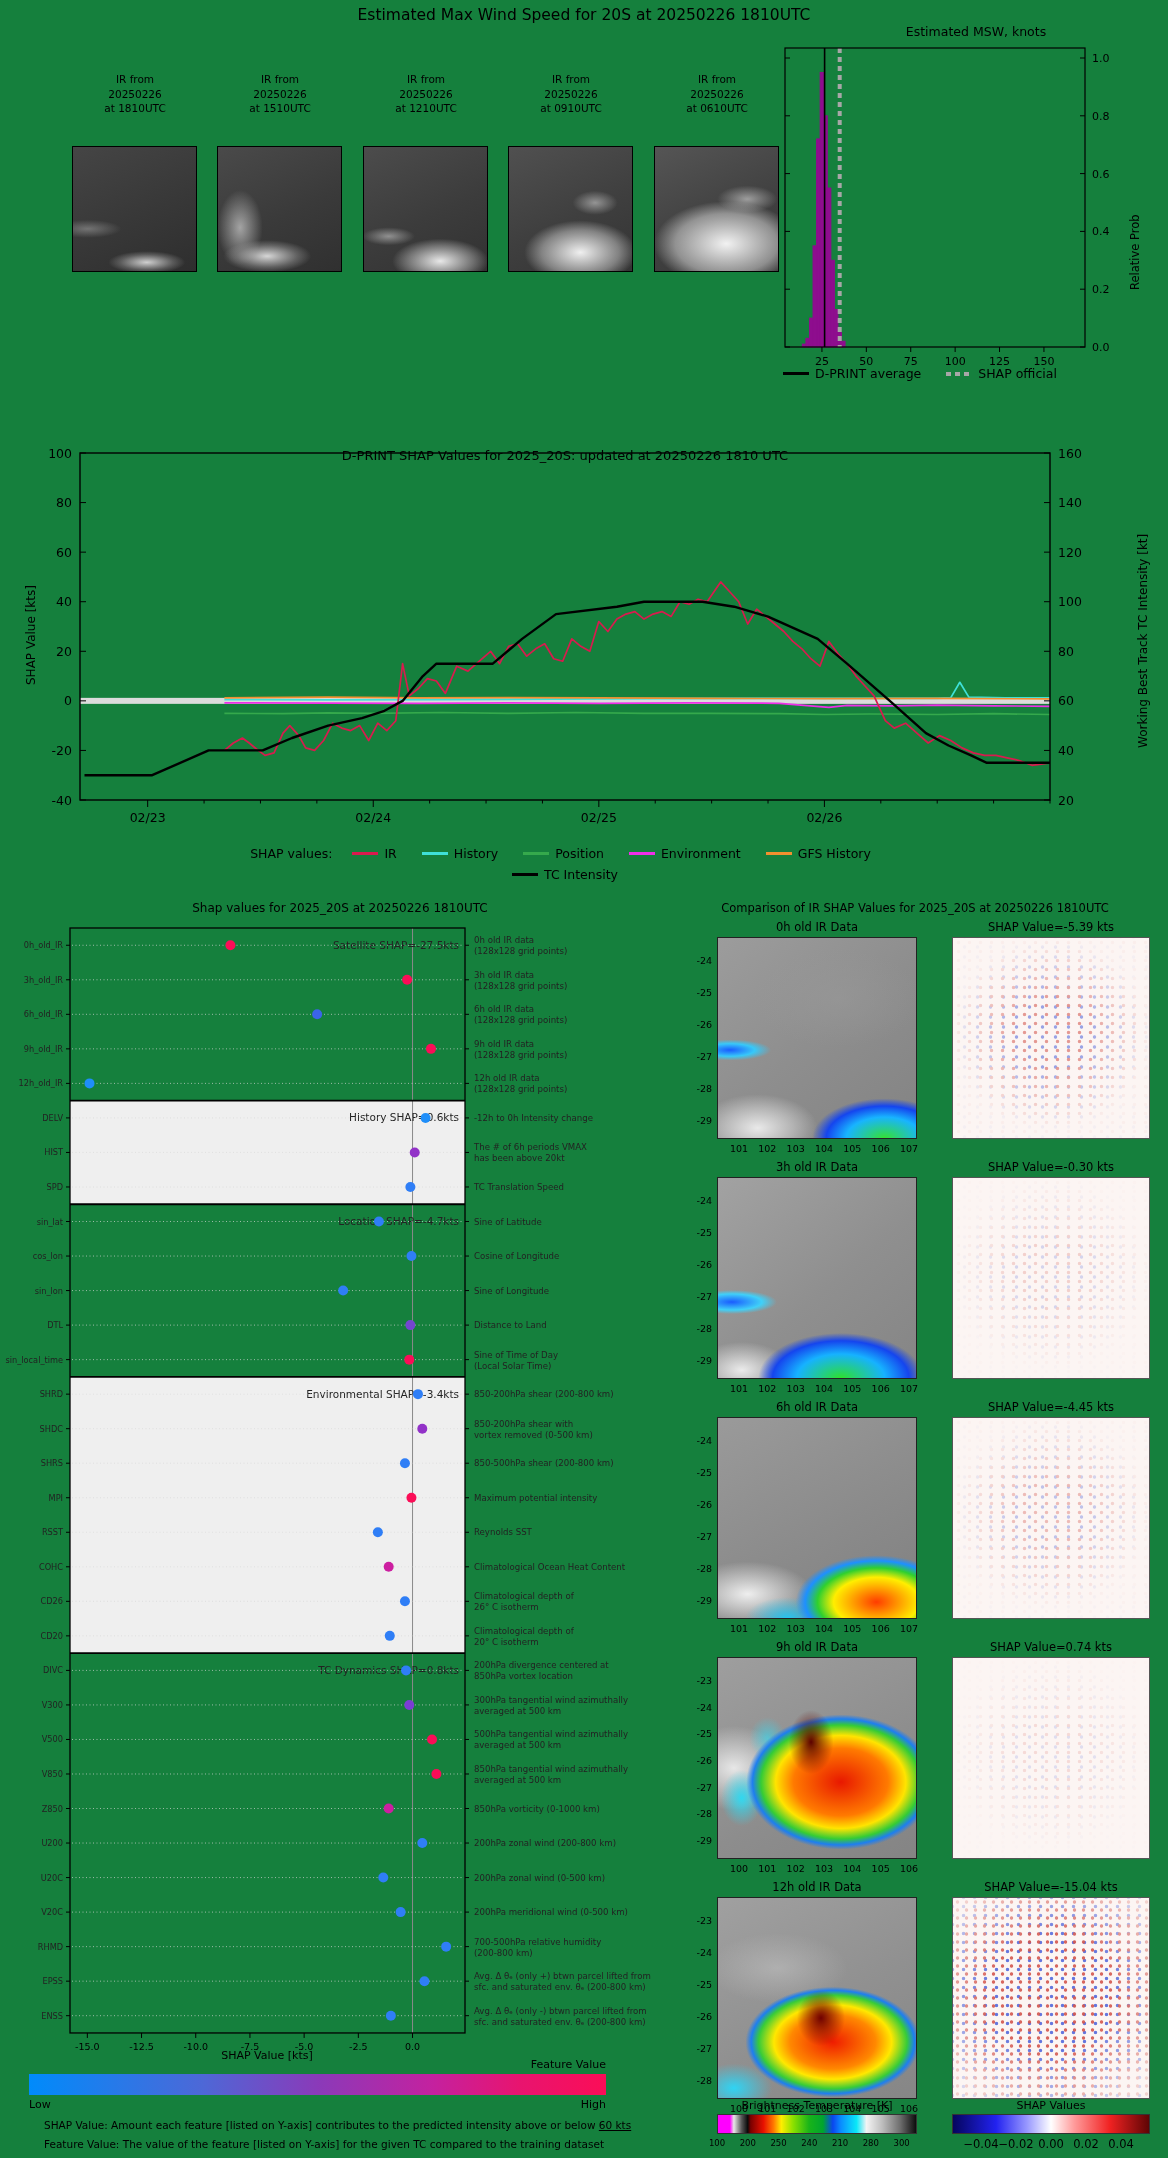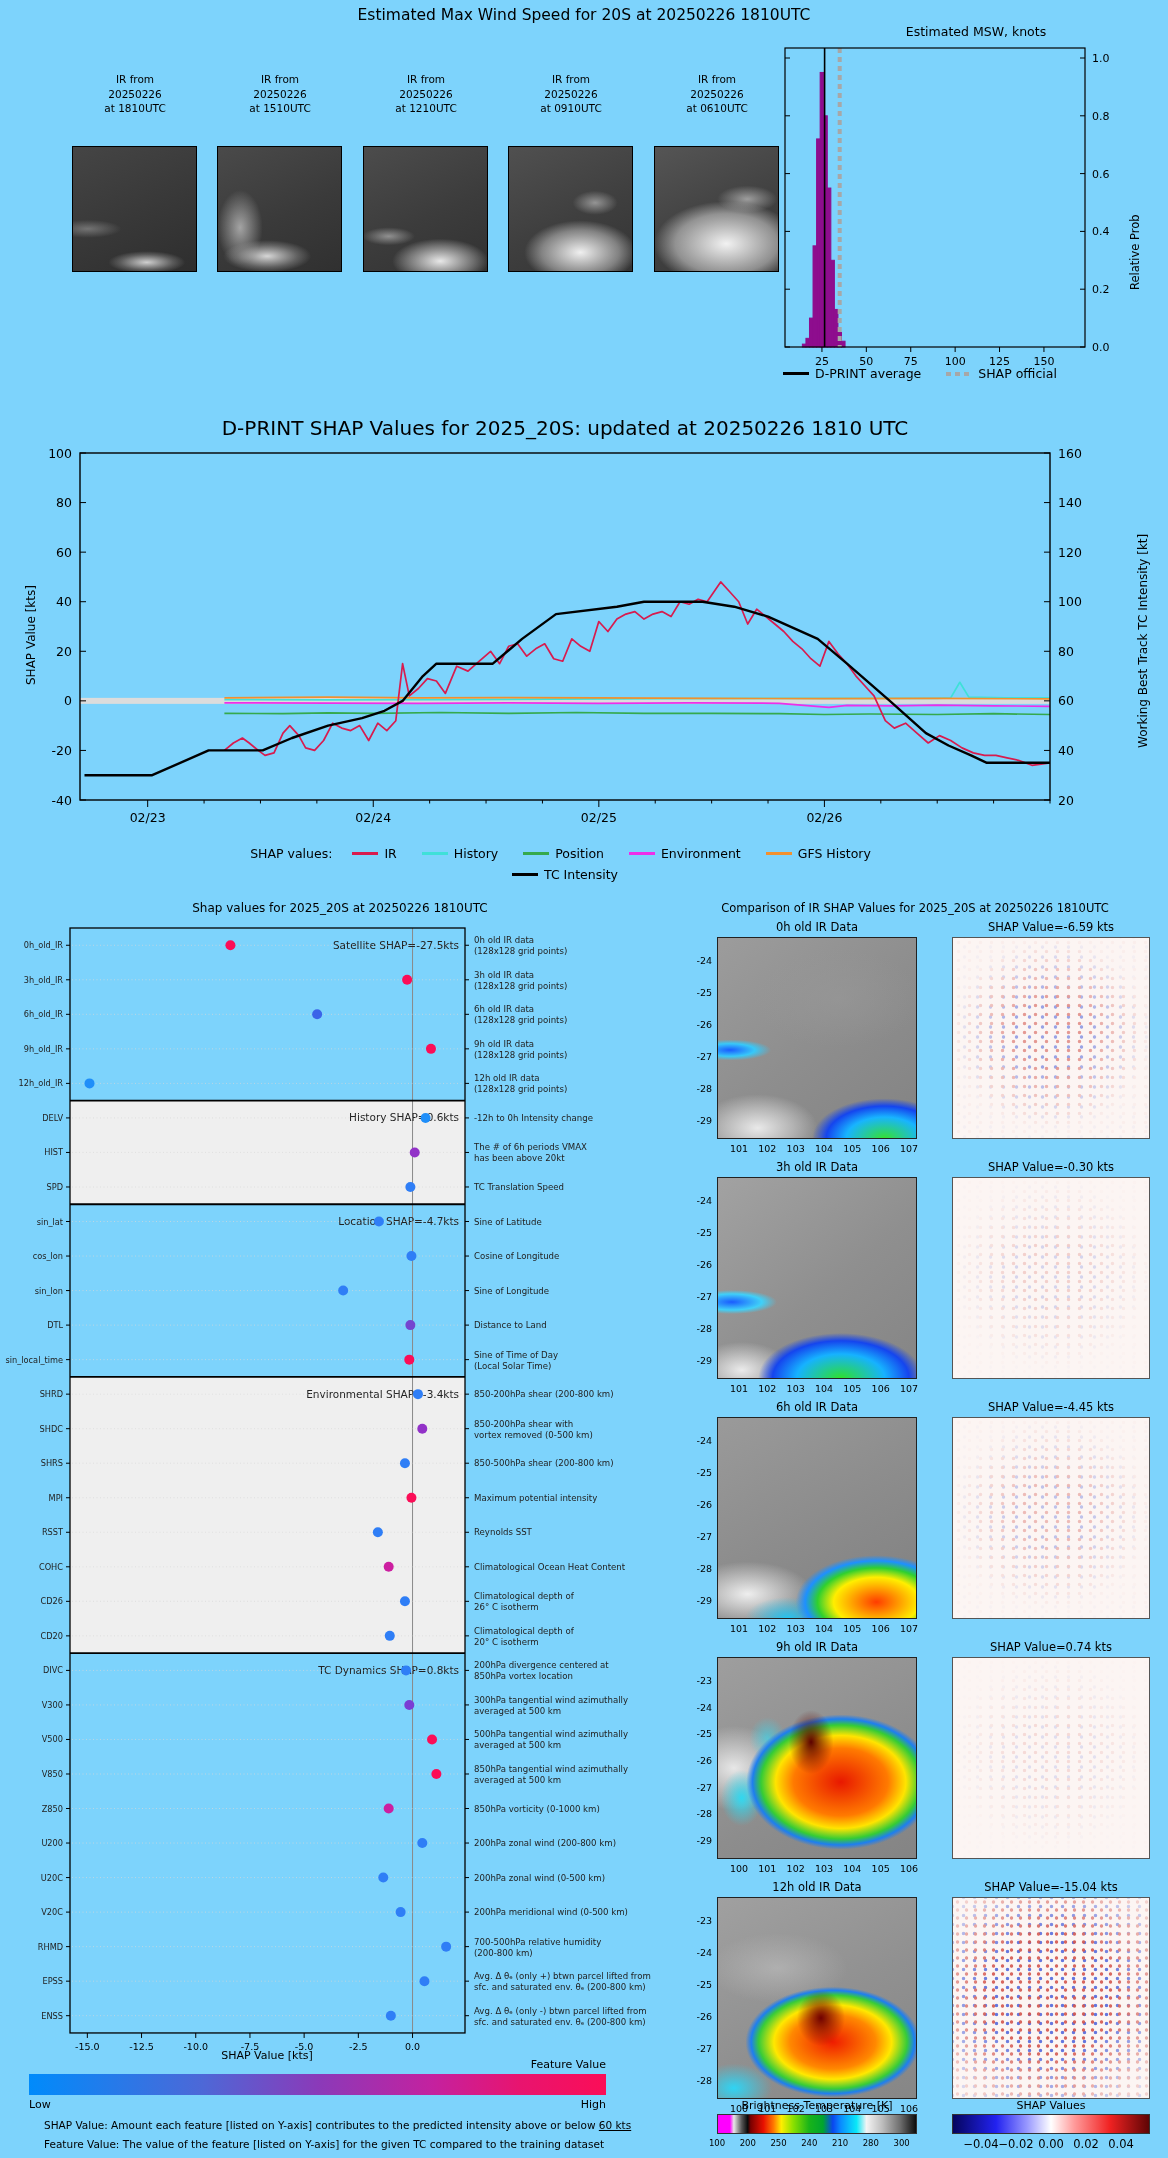--- a/index.html
+++ b/index.html
@@ -1,36 +1,36 @@
 <!DOCTYPE html>
 <html><head>
 <meta charset="utf-8">
 <style>
   html,body{margin:0;padding:0;background:#fff}
-  #page{position:relative;width:1168px;height:2158px;background:#7dd3fc;
+  #page{position:relative;width:1168px;height:2158px;background:#15803d;
         font-family:"DejaVu Sans","Liberation Sans",sans-serif;color:#000;overflow:hidden}
   .abs{position:absolute}
   .ctr{text-align:center}
   .page-title{top:6px;left:0;width:1168px;font-size:15.5px}
   .thumb-label{top:72px;width:130px;font-size:10.5px;line-height:14.5px;text-align:center}
   .thumb{top:146px;width:125px;height:126px;border:1px solid #000;box-sizing:border-box}
   .th1{background-image:radial-gradient(ellipse 48px 14px at 60% 93%,#d0d0d0 0%,rgba(150,150,150,.4) 55%,rgba(0,0,0,0) 80%),radial-gradient(ellipse 45px 12px at 12% 66%,rgba(140,140,140,.7),rgba(0,0,0,0) 75%),linear-gradient(155deg,#454545,#383838 55%,#2e2e2e)}
   .th2{background-image:radial-gradient(ellipse 55px 20px at 40% 88%,#d6d6d6 0%,rgba(160,160,160,.4) 55%,rgba(0,0,0,0) 80%),radial-gradient(ellipse 30px 50px at 18% 65%,rgba(190,190,190,.8),rgba(0,0,0,0) 75%),linear-gradient(155deg,#4a4a4a,#3a3a3a 55%,#303030)}
   .th3{background-image:radial-gradient(ellipse 60px 28px at 62% 92%,#e8e8e8 0%,rgba(170,170,170,.5) 55%,rgba(0,0,0,0) 80%),radial-gradient(ellipse 35px 12px at 20% 72%,rgba(180,180,180,.7),rgba(0,0,0,0) 75%),linear-gradient(155deg,#4c4c4c,#3c3c3c 55%,#323232)}
   .th4{background-image:radial-gradient(ellipse 70px 40px at 58% 85%,#f0f0f0 0%,rgba(190,190,190,.55) 55%,rgba(0,0,0,0) 80%),radial-gradient(ellipse 30px 16px at 70% 45%,rgba(170,170,170,.8),rgba(0,0,0,0) 75%),linear-gradient(155deg,#505050,#3f3f3f 55%,#343434)}
   .th5{background-image:radial-gradient(ellipse 85px 50px at 58% 78%,#f2f2f2 0%,rgba(200,200,200,.6) 60%,rgba(0,0,0,0) 85%),radial-gradient(ellipse 40px 18px at 75% 42%,rgba(180,180,180,.8),rgba(0,0,0,0) 75%),linear-gradient(155deg,#555,#414141 55%,#353535)}
   .hist-title{top:24px;left:826px;width:300px;font-size:12.5px}
   .rot{transform:rotate(-90deg);transform-origin:0 0;white-space:nowrap}
   .hist-ylabel{left:1128px;top:290px;width:180px;font-size:11.5px}
   .legend-row{display:flex;justify-content:center;align-items:center;gap:7px;font-size:12.5px;white-space:nowrap}
   .sw{display:inline-block;width:26px;height:3px;margin-right:6px;vertical-align:middle}
   .sw-dash{display:inline-block;width:26px;height:4px;margin-right:6px;vertical-align:middle;
     background-image:linear-gradient(90deg,#a7a7a7 0 5px,rgba(0,0,0,0) 5px 9px);background-size:9px 4px}
   .leg-item{display:flex;align-items:center;margin:0 9px}
-  .main-title{top:416px;left:0;width:1130px;font-size:20px}
+  .main-title{top:448px;left:0;width:1130px;font-size:13px}
   .ts-xlabel{top:830px;left:0;width:1130px;font-size:12px}
   .ts-ylabel-l{left:24px;top:685px;font-size:12px}
   .ts-ylabel-r{left:1136px;top:748px;font-size:12px}
   .dot-title{top:901px;left:30px;width:620px;font-size:12px}
   .dot-xlabel{top:2049px;left:67px;width:400px;font-size:11px}
   .fv-label{top:2058px;left:306px;width:300px;text-align:right;font-size:11px}
   .fv-bar{top:2074px;left:29px;width:577px;height:21px;
     background:linear-gradient(90deg,#008bfb 0%,#4d68d7 30%,#8a3ab9 50%,#c4219f 70%,#e8146f 85%,#fb0d57 100%)}
   .fv-low{top:2098px;left:29px;font-size:11px}
   .fv-high{top:2098px;left:506px;width:100px;text-align:right;font-size:11px}
@@ -530,21 +530,21 @@
   <div class="abs fv-low">Low</div>
   <div class="abs fv-high">High</div>
   <div class="abs fn" style="top:2119px">
     <span>SHAP Value: Amount each feature [listed on Y-axis] contributes to the predicted intensity above or below </span><span class="u">60 kts</span>
   </div>
   <div class="abs fn" style="top:2138px">Feature Value: The value of the feature [listed on Y-axis] for the given TC compared to the training dataset</div>
 
   <div class="abs cmp-title ctr">Comparison of IR SHAP Values for 2025_20S at 20250226 1810UTC</div>
   <div id="cmp-rows">
       <div class="abs cmp-map-title" style="left:717px;top:920px">0h old IR Data</div>
-      <div class="abs cmp-map-title" style="left:952px;top:920px;width:198px">SHAP Value=-6.59 kts</div>
+      <div class="abs cmp-map-title" style="left:952px;top:920px;width:198px">SHAP Value=-5.39 kts</div>
       <div class="abs irmap ir1" style="left:717px;top:937px"></div>
       <div class="abs shapmap d-med" style="left:952px;top:937px">
         <div class="dots"></div>
         <div class="vig"></div>
       </div>
       <div class="ytickspan" style="left:680px;top:955.0px;width:32px">-24</div>
       <div class="ytickspan" style="left:680px;top:987.0px;width:32px">-25</div>
       <div class="ytickspan" style="left:680px;top:1019.0px;width:32px">-26</div>
       <div class="ytickspan" style="left:680px;top:1051.0px;width:32px">-27</div>
       <div class="ytickspan" style="left:680px;top:1083.0px;width:32px">-28</div>

